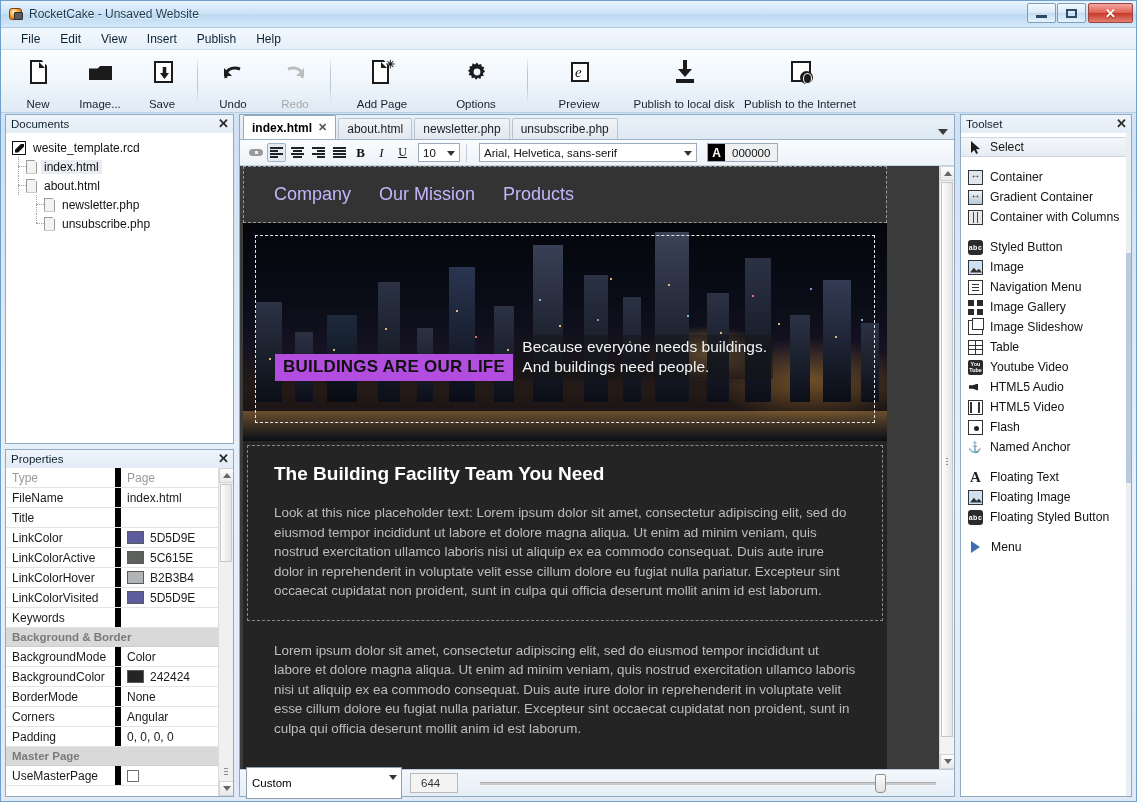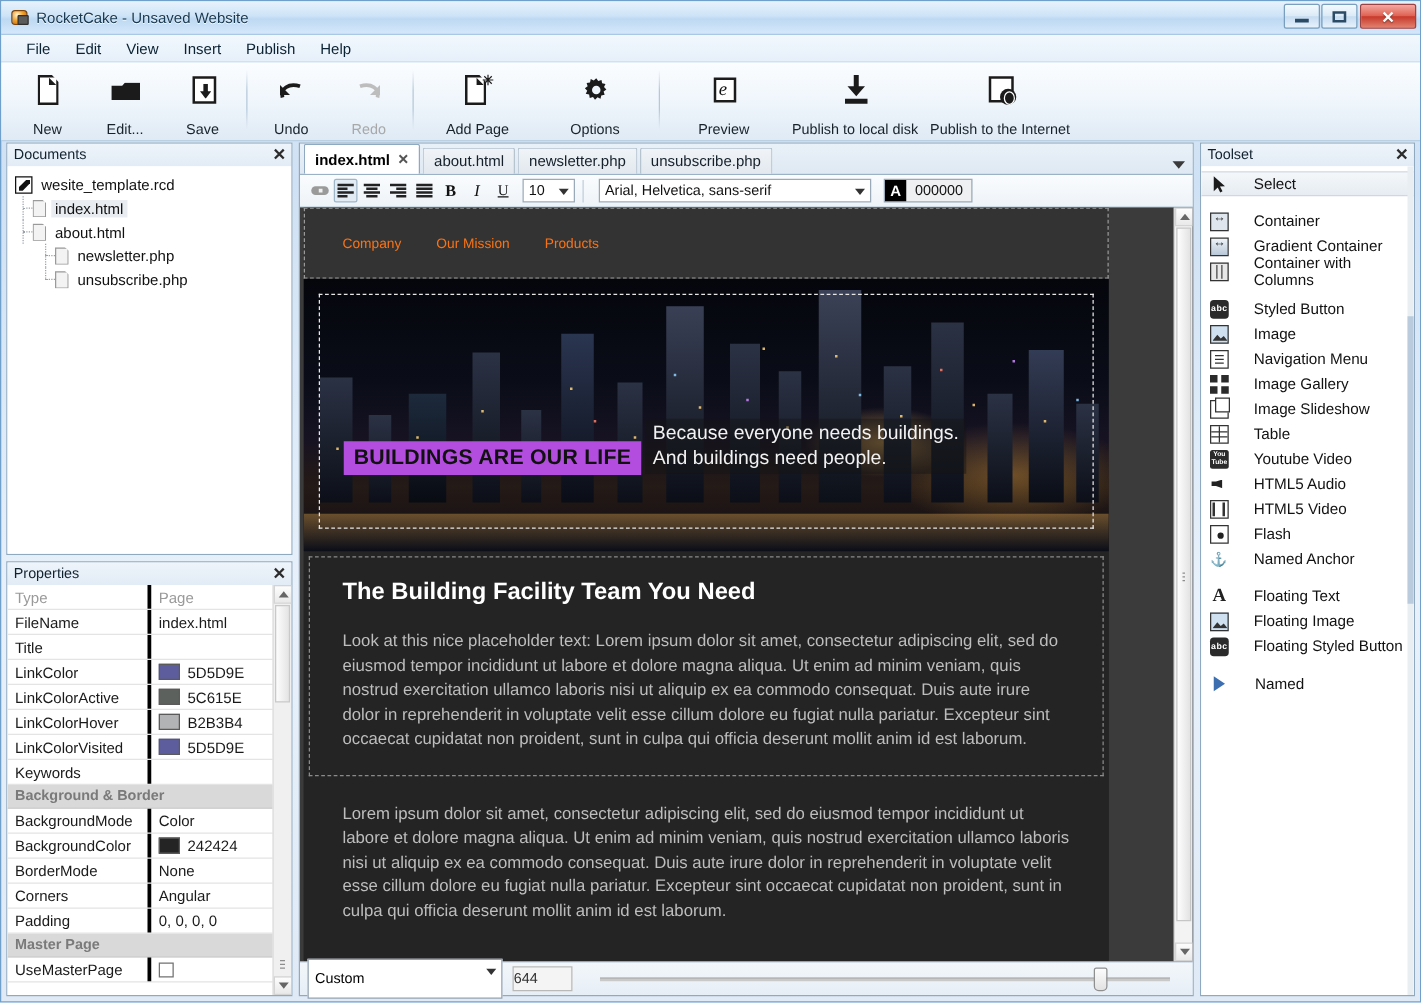--- a/index.html
+++ b/index.html
@@ -211,21 +211,21 @@
     position:relative; flex:none; margin-right:3px;
   }
   .texpander::after{
     content:""; position:absolute; left:2px; top:4px; width:5px; height:1px; background:#333;
   }
 
   
   #propgrid { font-size: 12px; color:#1a1a1a; }
   .prow { display:flex; height: 20px; align-items:center; border-bottom:1px solid #e4e4e4; }
   .prow .pk {
-    width: 115px; padding-left:6px; border-right:3px solid #000000; height:100%;
+    width: 115px; padding-left:6px; border-right:6px solid #000000; height:100%;
     display:flex; align-items:center; overflow:hidden; white-space:nowrap;
   }
   .prow .pv {
     flex:1; padding-left:6px; display:flex; align-items:center; gap:6px;
     overflow:hidden; white-space:nowrap; height:100%;
   }
   .prow.header .pk, .prow.header .pv { color:#9a9a9a; }
   .prow.section {
     background:#d9d9d9; color:#7a7a7a; padding-left:6px; display:flex; align-items:center;
     font-weight:bold; font-size:11.5px; border-bottom:1px solid #cdcdcd;
@@ -342,21 +342,21 @@
     background:#3b3b3b;
   }
   #page-inner {
     position:absolute; left:3px; top:0; width:644px; background:#242424;
     min-height: 100%;
   }
   #site-nav {
     height: 57px; display:flex; align-items:center; gap:28px; padding-left: 31px;
     background:#333333; outline:1px dashed #999; outline-offset:-1px;
   }
-  #site-nav a { color:#f97316; font-size:11px; text-decoration:none; }
+  #site-nav a { color:#c4b5fd; font-size:18px; text-decoration:none; }
   #hero {
     height: 218px; position:relative; overflow:hidden;
     background:
       radial-gradient(ellipse 90px 40px at 72% 60%, rgba(255,196,92,.55), transparent 70%),
       radial-gradient(ellipse 140px 60px at 88% 72%, rgba(255,180,70,.35), transparent 70%),
       linear-gradient(180deg,#05060c 0%, #0a0d18 38%, #161222 58%, #241a16 76%, #120e14 100%);
   }
   .bld { position:absolute; bottom:18%; background:linear-gradient(180deg,#2b3244,#0c0f18); }
   .lights { position:absolute; inset:0; }
   .lt { position:absolute; width:2px; height:2px; background:#ffd27a; opacity:.85;}
@@ -411,38 +411,38 @@
     width: 156px; height: 32px; border:1px solid #8fa0b0; background:#fff;
     display:flex; align-items:center; padding-left:5px; font-size:11.5px; position:relative;
   }
   #zoom-preset .caret {
     position:absolute; right:4px; top:7px;
     width:0;height:0;border-left:4px solid transparent;border-right:4px solid transparent;
     border-top:5px solid #333;
   }
   #width-field {
     width: 48px; height:20px; border:1px solid #b9b9b9; background:#f4f4f4;
-    display:flex; align-items:center; padding-left:0; font-size:11.5px; color:#333;
+    display:flex; align-items:center; padding-left:10px; font-size:11.5px; color:#333;
   }
   #slider { flex:1; height: 20px; position:relative; margin: 0 12px 0 14px; }
   #slider .track {
     position:absolute; left:0; right:0; top:9px; height:3px;
     background:#c9c9c9; border-top:1px solid #b0b0b0;
   }
   #slider .thumb {
     position:absolute; right: 50px; top: 1px; width: 11px; height: 19px;
     background: linear-gradient(180deg,#fcfcfc,#e2e2e2);
     border:1px solid #8f8f8f; border-radius: 2px 2px 4px 4px;
   }
 
   
   #rightcol { width: 172px; flex:none; display:flex; flex-direction:column; }
   #toolset-list { padding: 4px 0 0 0; font-size:12.2px; color:#121212; }
   .tool-item {
-    height: 20px; display:flex; align-items:center; gap:20px; padding-left:7px;
+    height: 20px; display:flex; align-items:center; gap:7px; padding-left:7px;
   }
   .tool-item.selected {
     background: linear-gradient(180deg,#f4f7fa,#e6ecf2);
     border-top:1px solid #cdd8e2; border-bottom:1px solid #cdd8e2;
   }
   .tool-gap { height: 10px; }
   .ti { width:15px; height:15px; flex:none; position:relative; }
 
   .ti.cursor svg { display:block; }
   .ti.boxarrow { border:1.4px solid #333; background:#dfe6ee; }
@@ -557,21 +557,21 @@
       <div class="ico">
           <div class="ico-doc-outline"></div>
         </div>
       <div class="lbl">New</div>
     </div>
 
     <div class="tb-btn">
       <div class="ico">
           <div class="ico-folder"></div>
         </div>
-      <div class="lbl">Edit...</div>
+      <div class="lbl">Image...</div>
     </div>
 
     <div class="tb-btn">
       <div class="ico">
         <div class="ico-save">
             <div class="arr"></div>
           </div>
       </div>
       <div class="lbl">Save</div>
     </div>
@@ -1108,21 +1108,21 @@
             </div>
             <div class="tool-item">
               <span class="ti btn">abc</span>
               <span>Floating Styled Button</span>
             </div>
 
             <div class="tool-gap"></div>
 
             <div class="tool-item">
               <span class="ti more"></span>
-              <span style="margin-left:4px">Named</span>
+              <span style="margin-left:4px">Menu</span>
             </div>
 
           </div>
           <div id="toolset-scroll">
               <div class="t"></div>
             </div>
         </div>
       </div>
     </div>
 

